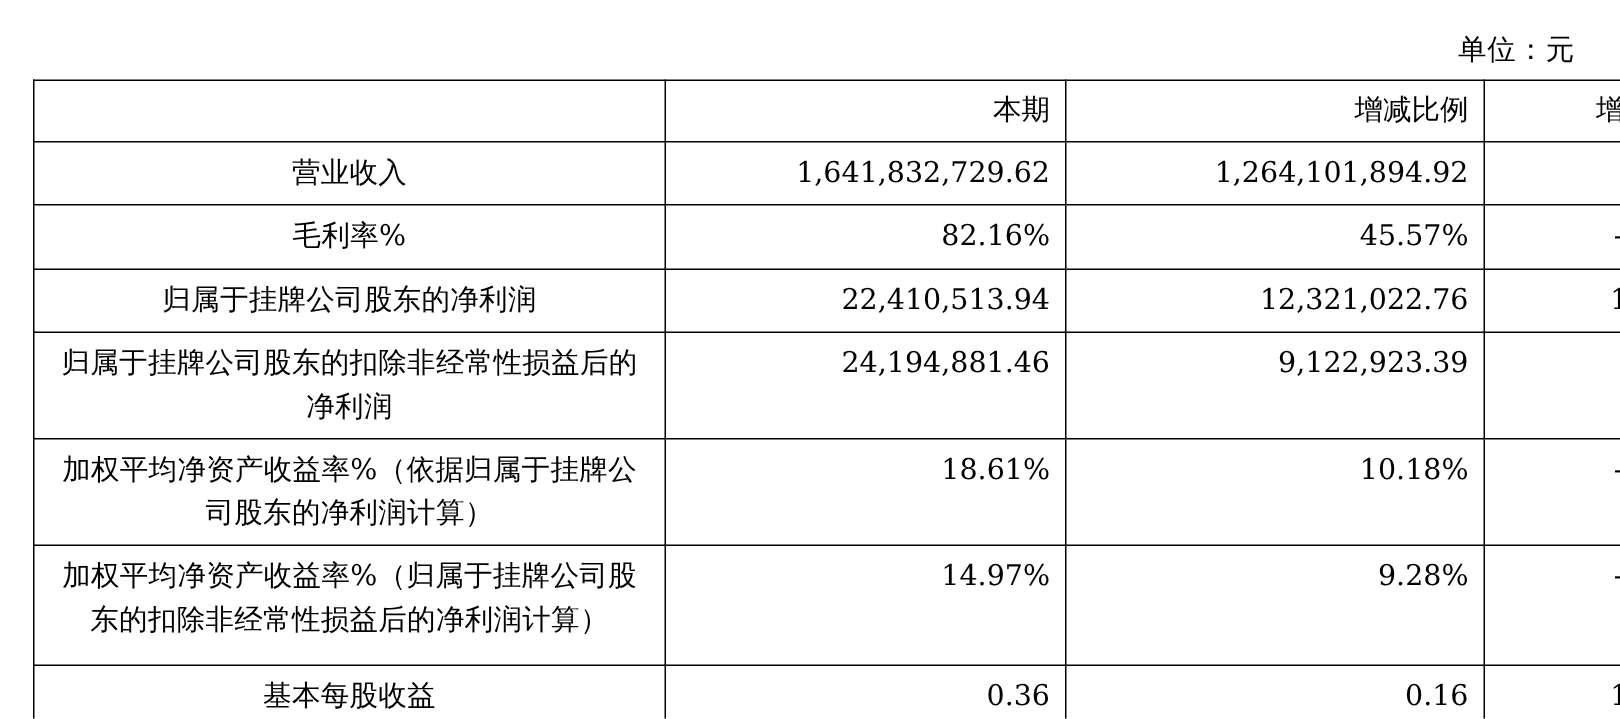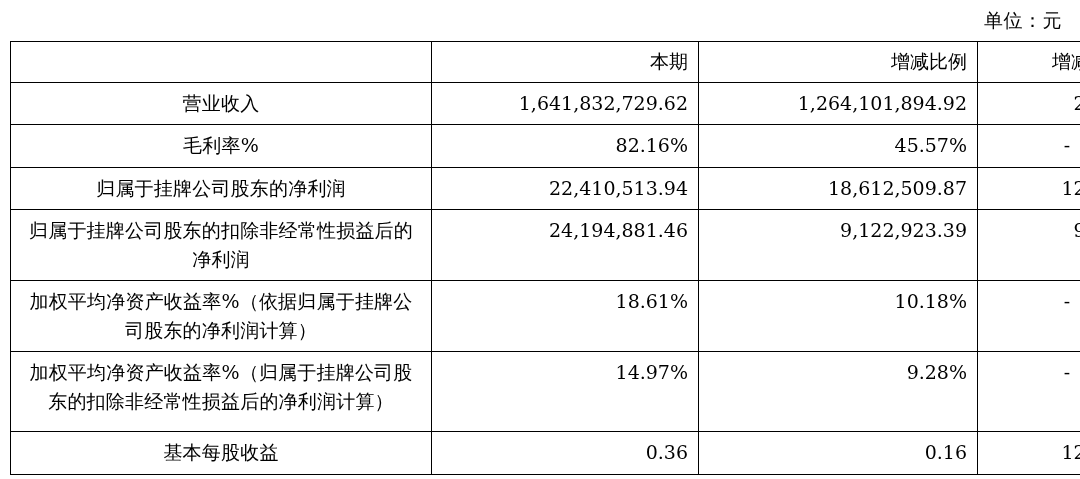--- a/index.html
+++ b/index.html
@@ -12,21 +12,21 @@
     height: 479px;
     font-family: "DejaVu Serif", "Liberation Serif", serif;
     color: #000000;
     overflow: hidden;
   }
   .page {
     width: 1080px;
     height: 479px;
     position: relative;
     box-sizing: border-box;
-    padding: 4px;
+    padding: 16px;
   }
   .unit-line {
     text-align: right;
     font-size: 19px;
     padding: 4px 14px 7px 0;
     letter-spacing: 0.5px;
   }
   table.fin {
     border-collapse: collapse;
     width: 1062px;
@@ -92,21 +92,21 @@
       </tr>
       <tr>
         <td class="item">毛利率%</td>
         <td class="num">82.16%</td>
         <td class="num">45.57%</td>
         <td class="num dash">-</td>
       </tr>
       <tr>
         <td class="item">归属于挂牌公司股东的净利润</td>
         <td class="num">22,410,513.94</td>
-        <td class="num">18,612,509.87</td>
+        <td class="num">12,321,022.76</td>
         <td class="num">123.93%</td>
       </tr>
       <tr class="tall-2">
         <td class="item">归属于挂牌公司股东的扣除非经常性损益后的净利润</td>
         <td class="num">24,194,881.46</td>
         <td class="num">9,122,923.39</td>
         <td class="num">97.61%</td>
       </tr>
       <tr class="tall-2">
         <td class="item">加权平均净资产收益率%（依据归属于挂牌公司股东的净利润计算）</td>

